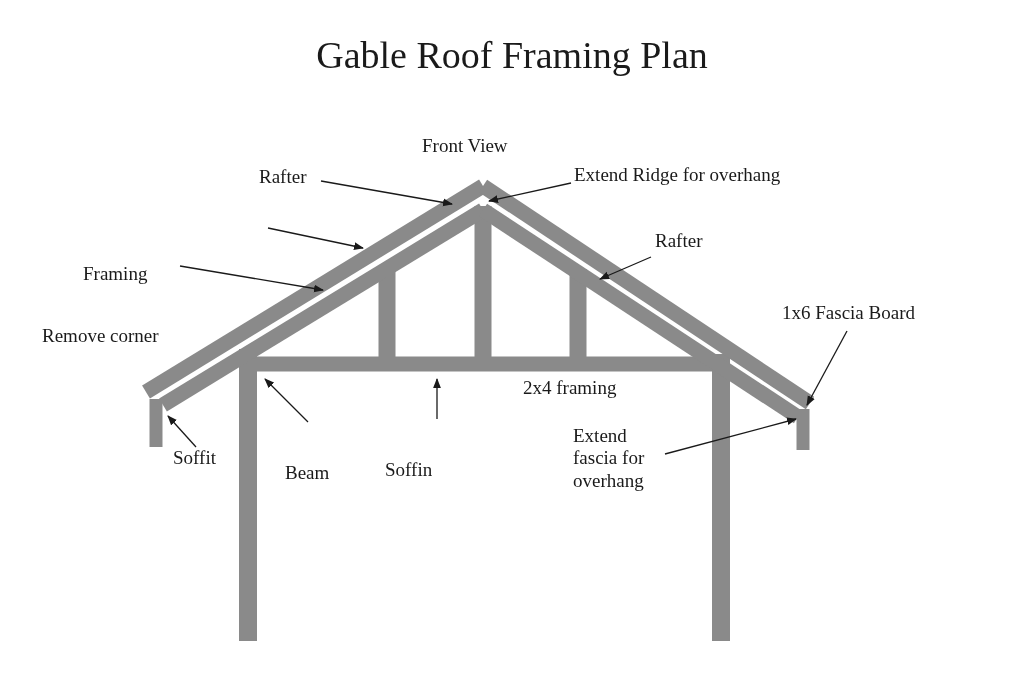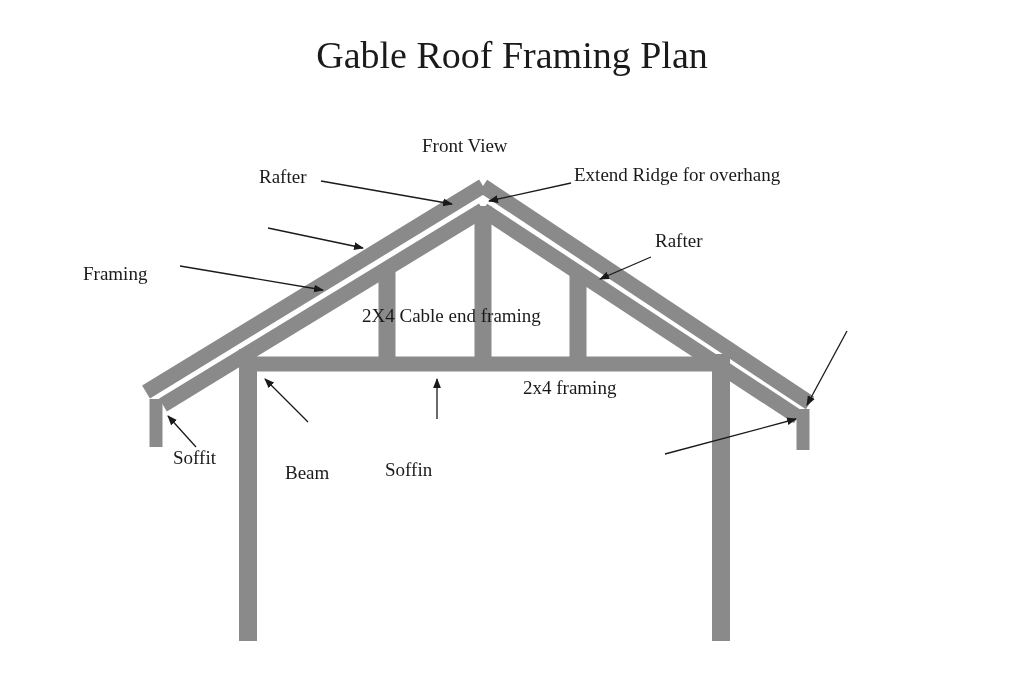--- a/index.html
+++ b/index.html
@@ -99,19 +99,23 @@
   </svg>
 
   <div class="page-title">Gable Roof Framing Plan</div>
 
   <div class="label" style="left:422px; top:135px;">Front View</div>
 
   <div class="label" style="left:259px; top:166px;">Rafter</div>
   <div class="label" style="left:574px; top:164px;">Extend Ridge for overhang</div>
   <div class="label" style="left:655px; top:230px;">Rafter</div>
   <div class="label" style="left:83px; top:263px;">Framing</div>
-  <div class="label" style="left:362px; top:305px;">2X4 Cable end framing</div>
+  <div class="label" style="left:782px; top:302px;">1x6 Fascia Board</div>
+  <div class="label" style="left:42px; top:325px;">Remove corner</div>
   <div class="label" style="left:523px; top:377px;">2x4 framing</div>
   <div class="label" style="left:285px; top:422px;margin-top:40px;">Beam</div>
   <div class="label" style="left:385px; top:422px;margin-top:37px;">Soffin</div>
   <div class="label" style="left:173px; top:447px;">Soffit</div>
+  <div class="label multiline" style="left:573px; top:425px;">Extend
+fascia for
+overhang</div>
 
 </div>
 
 </body></html>

